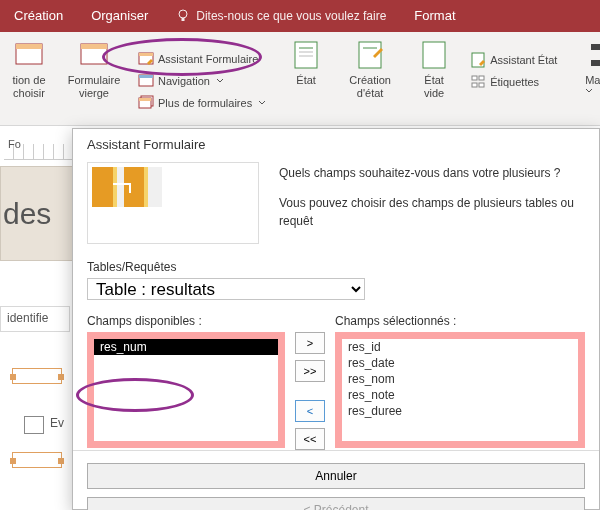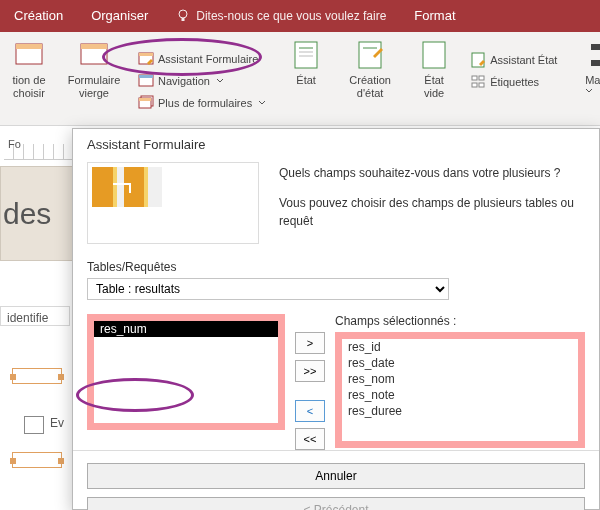--- a/index.html
+++ b/index.html
@@ -123,21 +123,21 @@
     background: #e9e2d8;
     border: 1px solid #d0c8bc;
     display:flex; align-items:center;
     font-size: 30px; color:#555;
     padding-left: 2px;
     overflow:hidden;
   }
   .design-bg .ident {
     position:absolute;
     top: 180px; left: 0;
-    width: 70px; height: 20px;
+    width: 70px; height: 26px;
     background:#fff;
     border: 1px solid #d8d8d8;
     padding: 4px 6px;
     color:#555;
     overflow:hidden;
   }
   .design-bg .wire {
     position:absolute;
     left: 12px;
     width: 50px; height: 16px;
@@ -197,25 +197,25 @@
   }
   .dialog .intro {
     flex:1;
     line-height: 1.5;
     padding-top: 2px;
   }
   .dialog .section-label {
     margin: 4px 0 4px 0;
   }
   .dialog select.tables {
-    width: 362px;
+    width: 278px;
     height: 22px;
     border: 1px solid #c5c5c5;
     background:#fff;
-    font-size: 12px;
+    font-size: 17px;
     padding: 0 4px;
   }
   .dialog .fields-row {
     display:flex;
     gap: 8px;
     margin-top: 14px;
   }
   .dialog .fields-col {
     display:flex; flex-direction:column;
     width: 198px;
@@ -476,20 +476,21 @@
       </div>
     </div>
 
     <div class="section-label">Tables/Requêtes</div>
     <select class="tables">
       <option>Table : resultats</option>
     </select>
 
     <div class="fields-row">
       <div class="fields-col">
+        <div class="col-label">Champs disponibles :</div>
         <div class="listbox" id="avail-list">
             <div class="item selected">res_num</div>
           </div>
       </div>
       <div class="move-col">
         <button>&gt;</button>
         <button>&gt;&gt;</button>
         <div style="height:6px"></div>
         <button class="active">&lt;</button>
         <button>&lt;&lt;</button>

